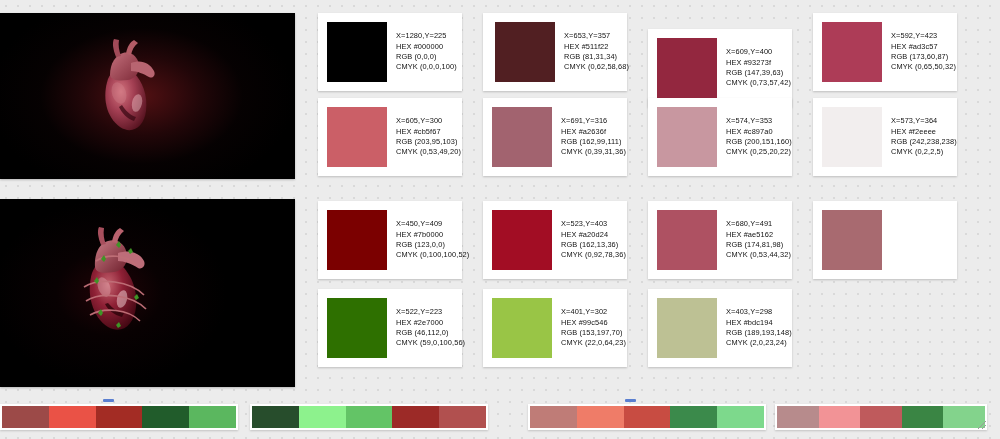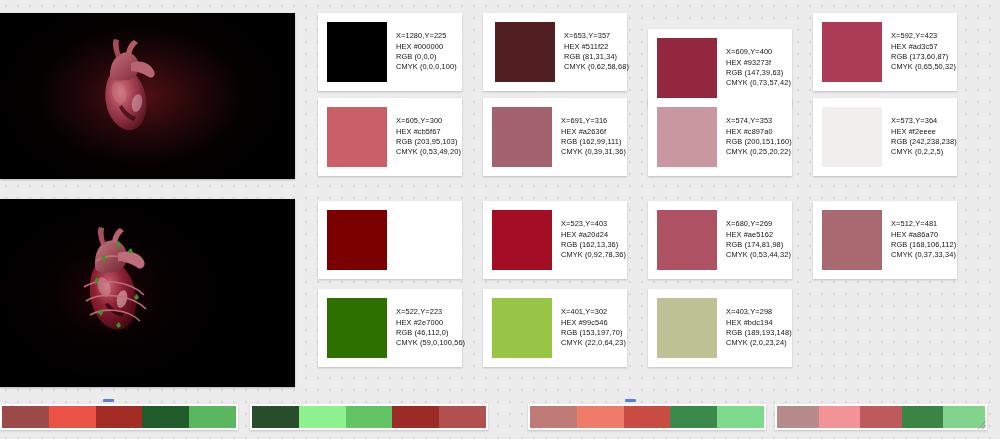--- a/index.html
+++ b/index.html
@@ -251,47 +251,47 @@
       <div class="swatch" style="background: rgb(242, 238, 238);"></div>
       <div class="card-info">
         <div>X=573,Y=364</div>
         <div>HEX #f2eeee</div>
         <div>RGB (242,238,238)</div>
         <div>CMYK (0,2,2,5)</div>
       </div>
     </div>
     <div class="card" style="left: 318px; top: 201px;">
       <div class="swatch" style="background: rgb(123, 0, 0);"></div>
+      <div class="card-info">
+        <div>X=450,Y=409</div>
+        <div>HEX #7b0000</div>
+        <div>RGB (123,0,0)</div>
+        <div>CMYK (0,100,100,52)</div>
+      </div>
     </div>
     <div class="card" style="left: 483px; top: 201px;">
       <div class="swatch" style="background: rgb(162, 13, 36);"></div>
       <div class="card-info">
         <div>X=523,Y=403</div>
         <div>HEX #a20d24</div>
         <div>RGB (162,13,36)</div>
         <div>CMYK (0,92,78,36)</div>
       </div>
     </div>
     <div class="card" style="left: 648px; top: 201px;">
       <div class="swatch" style="background: rgb(174, 81, 98);"></div>
       <div class="card-info">
-        <div>X=680,Y=269</div>
+        <div>X=680,Y=491</div>
         <div>HEX #ae5162</div>
         <div>RGB (174,81,98)</div>
         <div>CMYK (0,53,44,32)</div>
       </div>
     </div>
     <div class="card" style="left: 813px; top: 201px;">
       <div class="swatch" style="background: rgb(168, 106, 112);"></div>
-      <div class="card-info">
-        <div>X=512,Y=481</div>
-        <div>HEX #a86a70</div>
-        <div>RGB (168,106,112)</div>
-        <div>CMYK (0,37,33,34)</div>
-      </div>
     </div>
     <div class="card" style="left: 318px; top: 289px;">
       <div class="swatch" style="background: rgb(46, 112, 0);"></div>
       <div class="card-info">
         <div>X=522,Y=223</div>
         <div>HEX #2e7000</div>
         <div>RGB (46,112,0)</div>
         <div>CMYK (59,0,100,56)</div>
       </div>
     </div>

